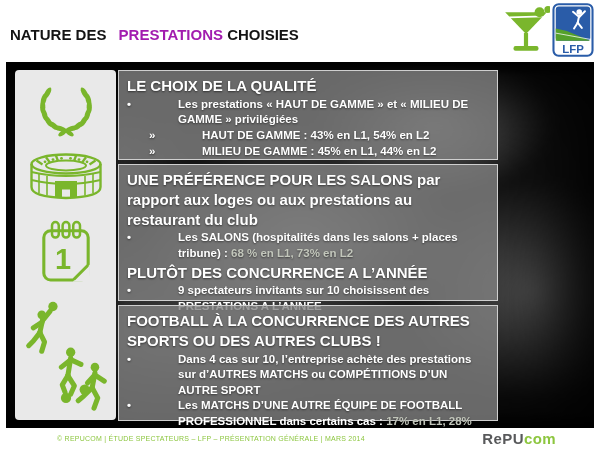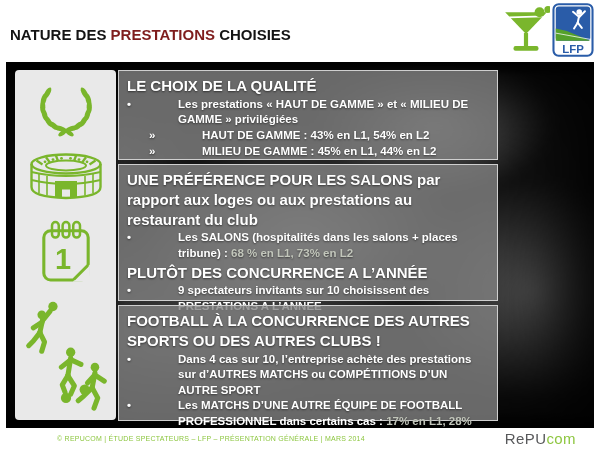--- a/index.html
+++ b/index.html
@@ -9,21 +9,21 @@
     position:relative;
   }
   .slide{position:absolute;inset:0;width:600px;height:450px;}
 
   
   .title{
     position:absolute;left:10px;top:26px;
     font-size:15px;font-weight:bold;color:#141414;letter-spacing:0;
     white-space:nowrap;
   }
-  .title .hl{color:#7f1d1d;}
+  .title .hl{color:#a21caf;margin-left:8px;}
   .hdr-icons{position:absolute;right:6px;top:3px;display:flex;align-items:flex-start;justify-content:flex-end;}
   .martini{margin-top:2px;margin-right:2px;}
 
   
   .content{
     position:absolute;left:6px;top:62px;width:588px;height:366px;
     background:#0d0d0d;overflow:hidden;
   }
   .content .photo{
     position:absolute;inset:-12px;filter:blur(7px);
@@ -84,22 +84,22 @@
   .b3 .li .txt{max-width:432px;}
   .stat{color:#c2c6bb;}
 
   
   .footer{position:absolute;left:0;top:428px;width:600px;height:22px;background:#ffffff;}
   .credit{
     position:absolute;left:57px;top:7px;
     font-size:7px;color:#8cc63f;letter-spacing:.25px;white-space:nowrap;
   }
   .repucom{
-    position:absolute;right:24px;top:2px;
-    font-size:15px;font-weight:normal;letter-spacing:.4px;
+    position:absolute;right:44px;top:2px;
+    font-size:15px;font-weight:bold;letter-spacing:.4px;
   }
   .repucom .p1{color:#58595b;}
   .repucom .p2{color:#8dc63f;}
 
   
   .lfp-wrap{display:block;}
 </style>
 </head>
 <body>
 

